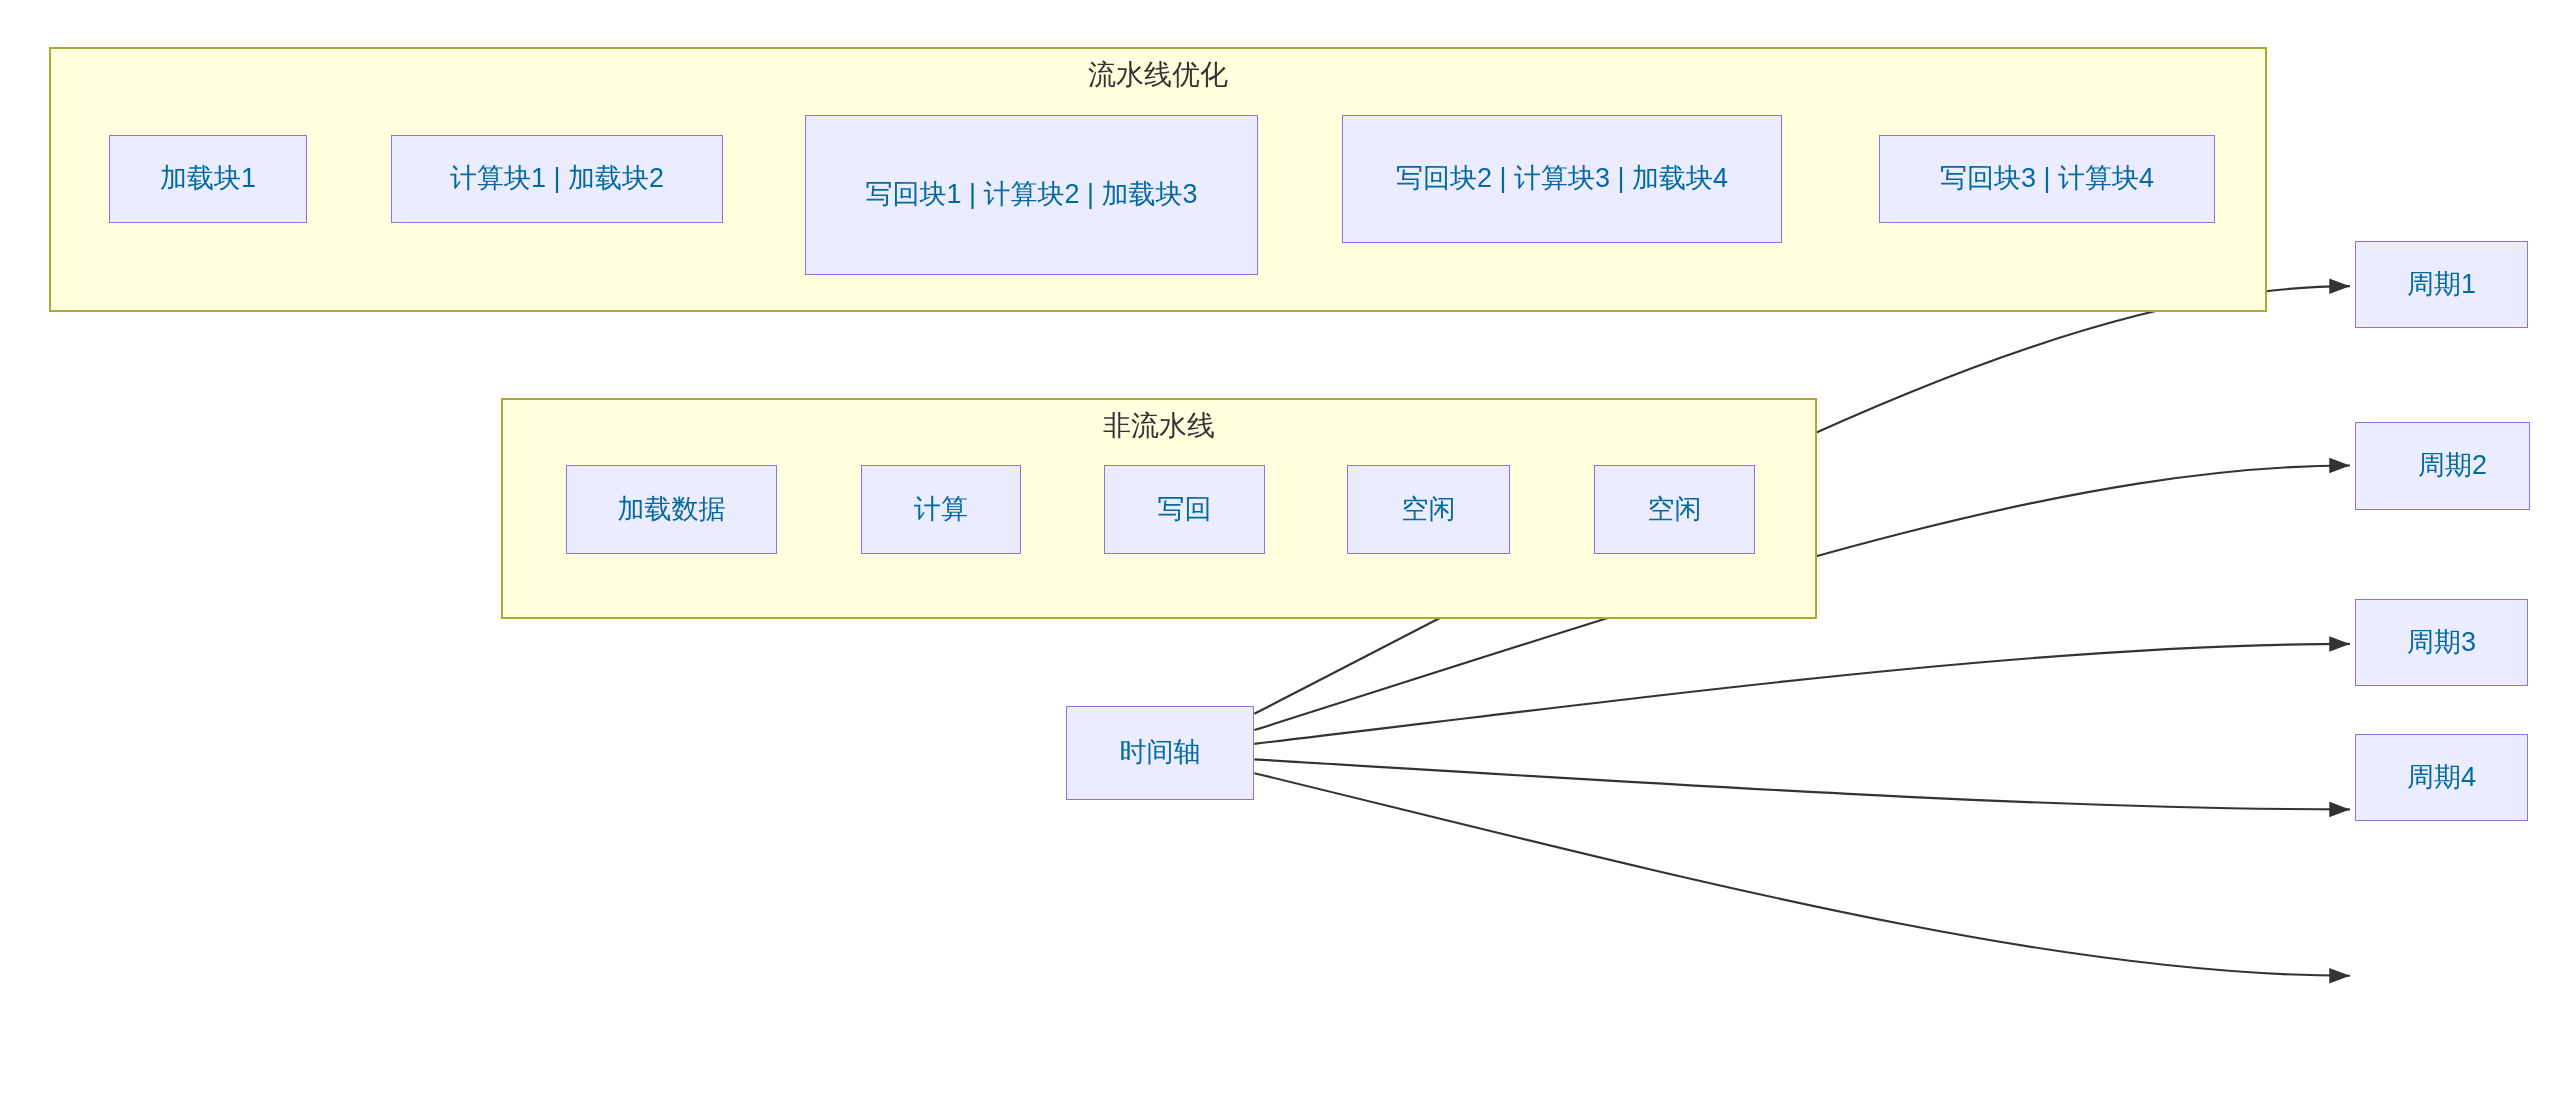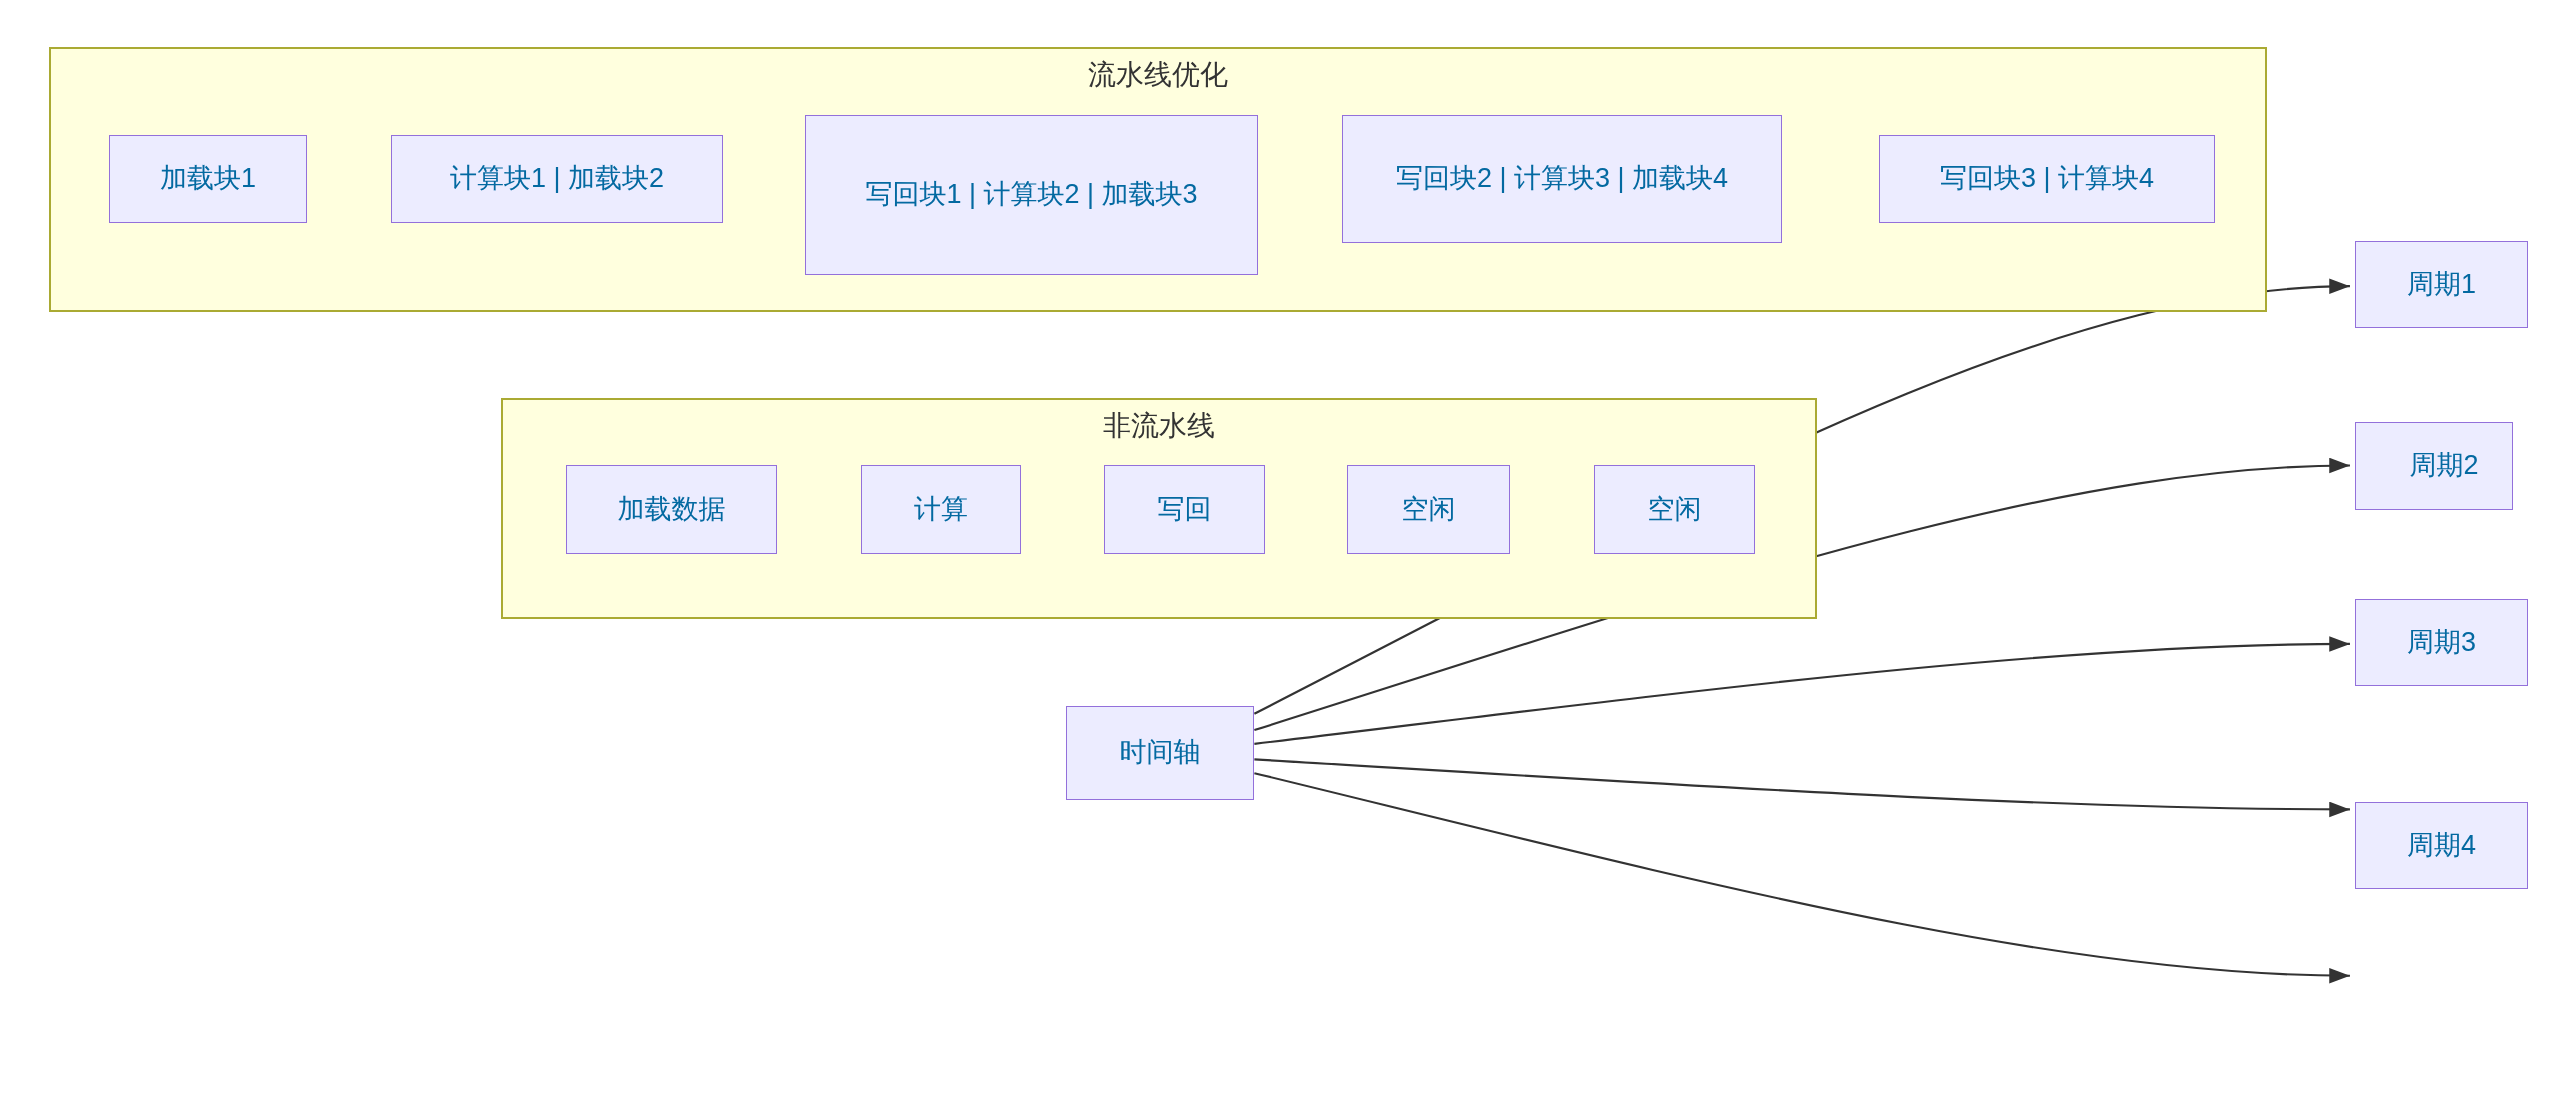--- a/index.html
+++ b/index.html
@@ -84,18 +84,18 @@
 
   <div class="node" style="left:566px; top:465px; width:211px; height:89px;">加载数据</div>
   <div class="node" style="left:861px; top:465px; width:160px; height:89px;">计算</div>
   <div class="node" style="left:1104px; top:465px; width:161px; height:89px;">写回</div>
   <div class="node" style="left:1347px; top:465px; width:163px; height:89px;">空闲</div>
   <div class="node" style="left:1594px; top:465px; width:161px; height:89px;">空闲</div>
 
   <div class="node" style="left:1066px; top:706px; width:188px; height:94px;">时间轴</div>
 
   <div class="node" style="left:2355px; top:241px; width:173px; height:87px;">周期1</div>
-  <div class="node" style="left:2355px; top:422px; width:158px; height:88px;padding-left:32px;">周期2</div>
+  <div class="node" style="left:2355px; top:422px; width:175px; height:88px;padding-left:32px;">周期2</div>
   <div class="node" style="left:2355px; top:599px; width:173px; height:87px;">周期3</div>
-  <div class="node" style="left:2355px; top:802px; width:173px; height:87px;">周期4</div>
+  <div class="node" style="left:2355px; top:734px; width:173px; height:87px;">周期4</div>
 
 </div>
 
 
 </body></html>

